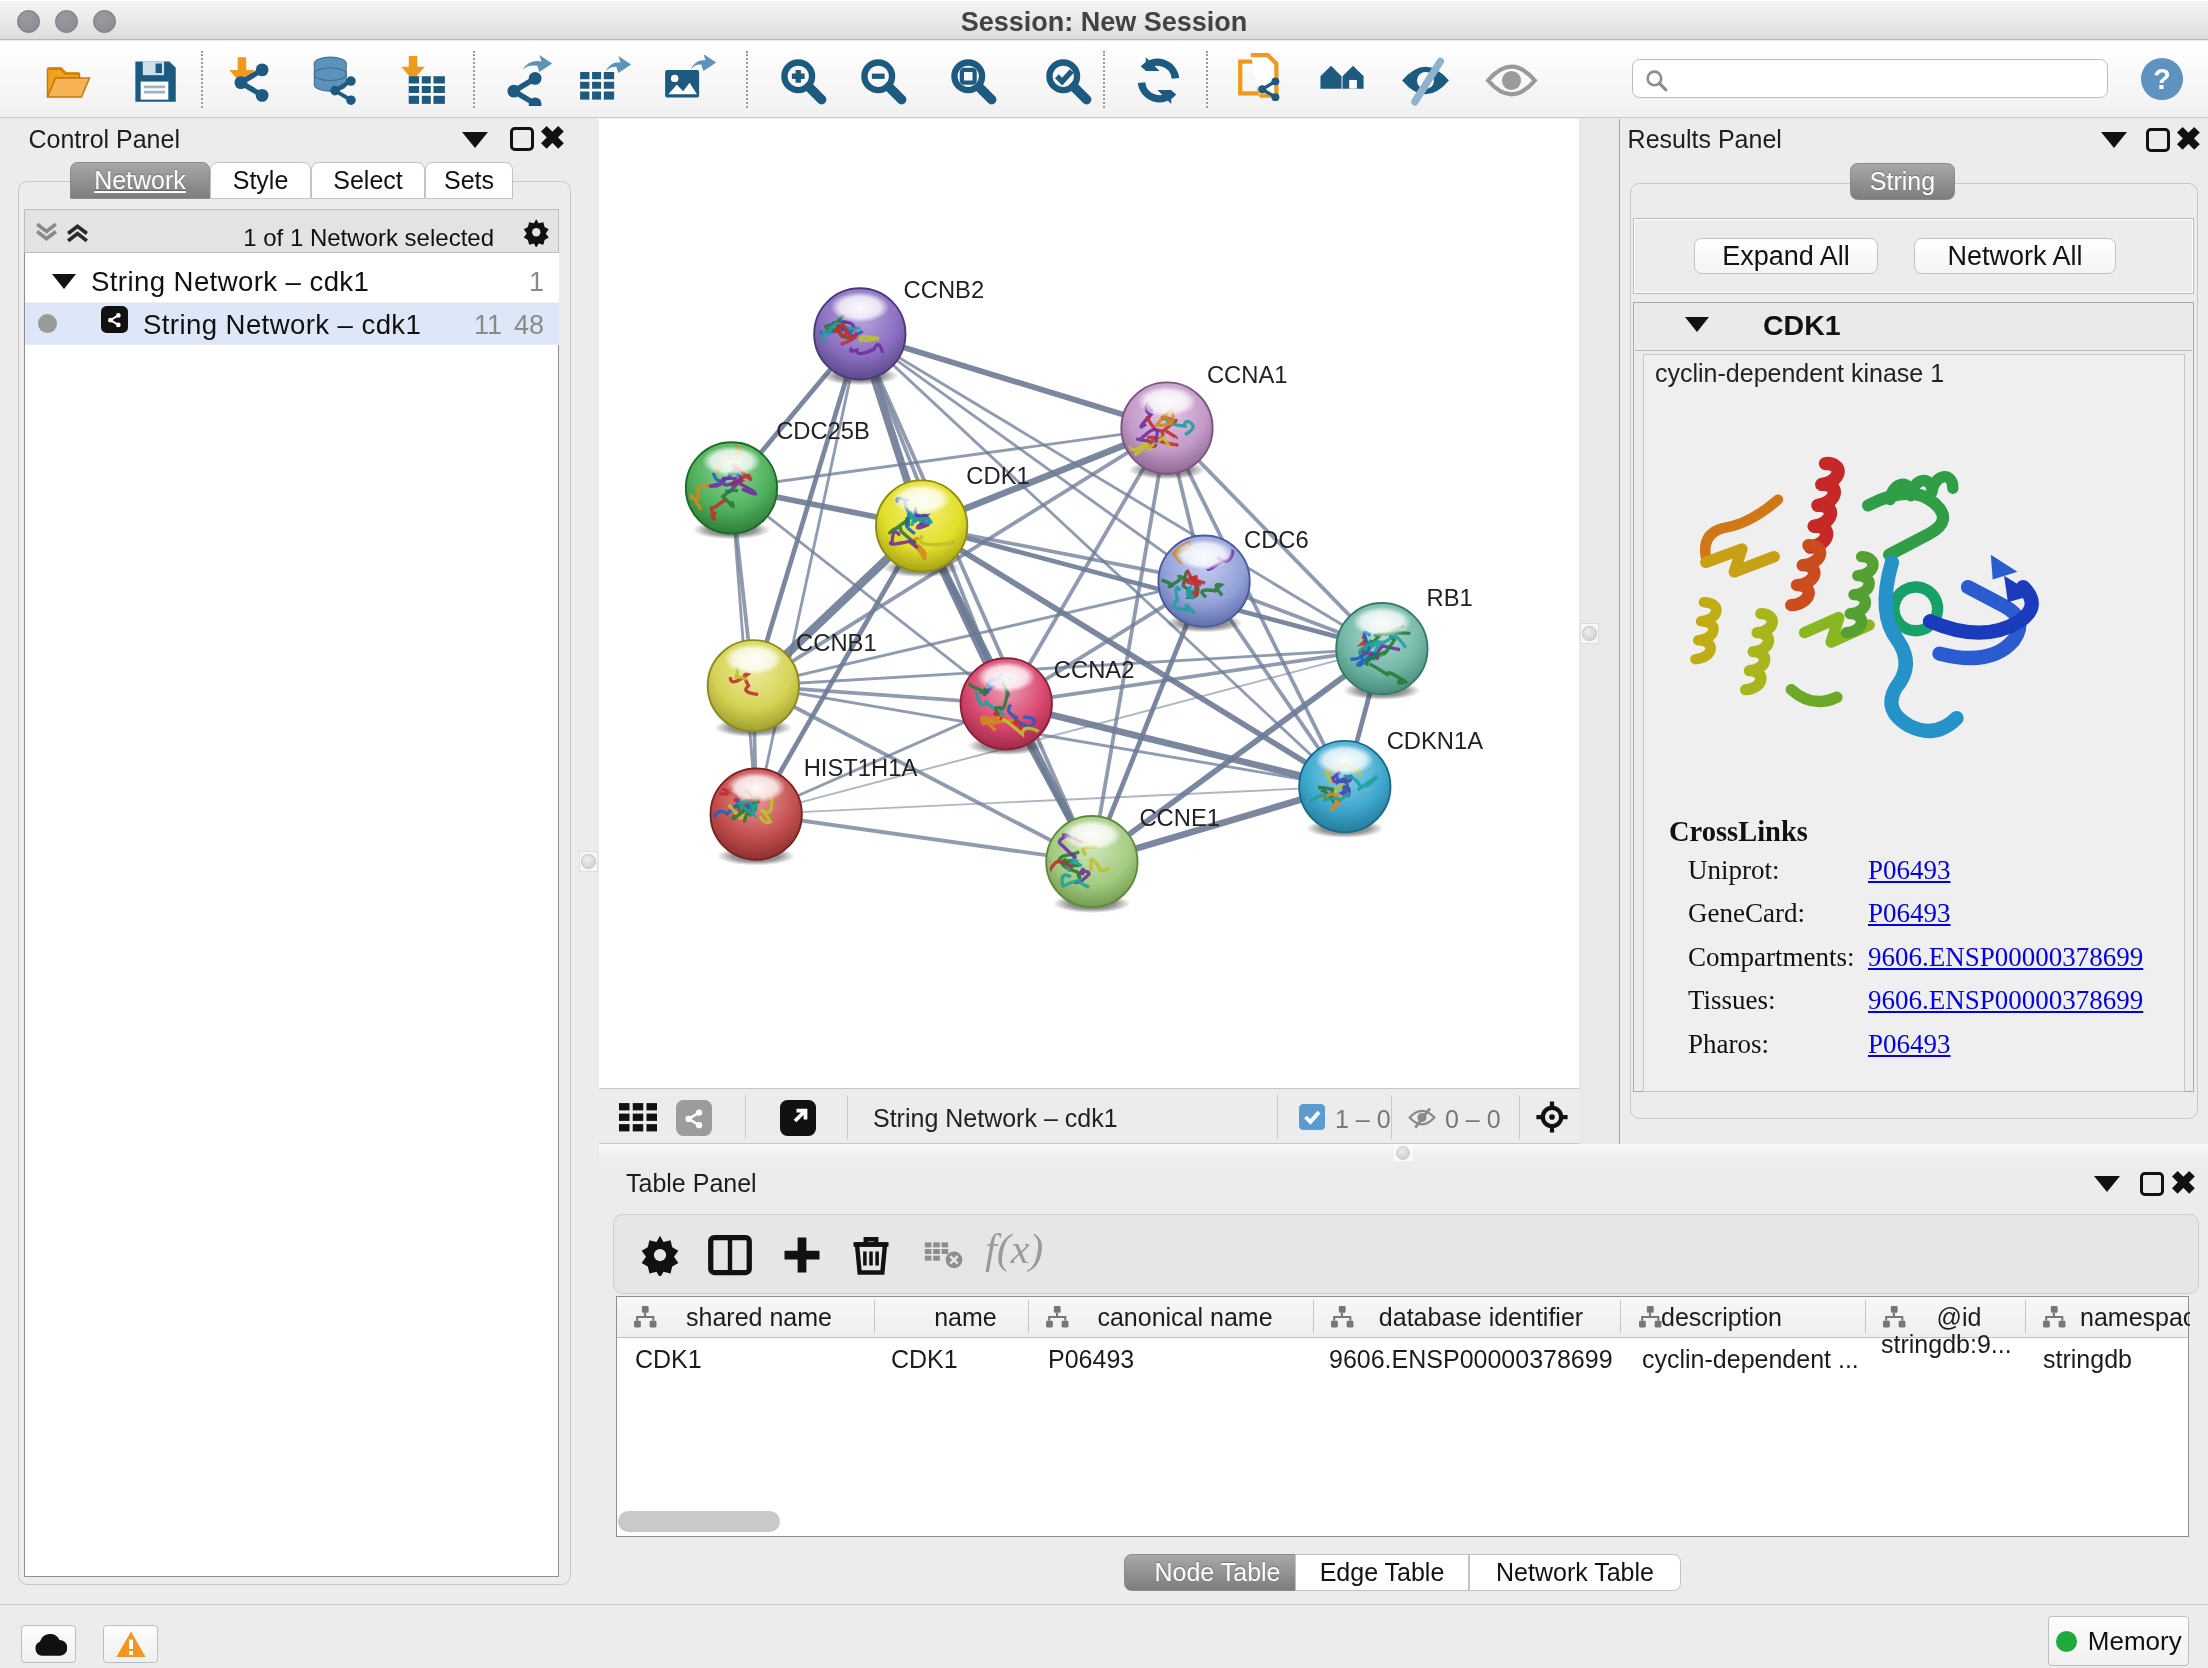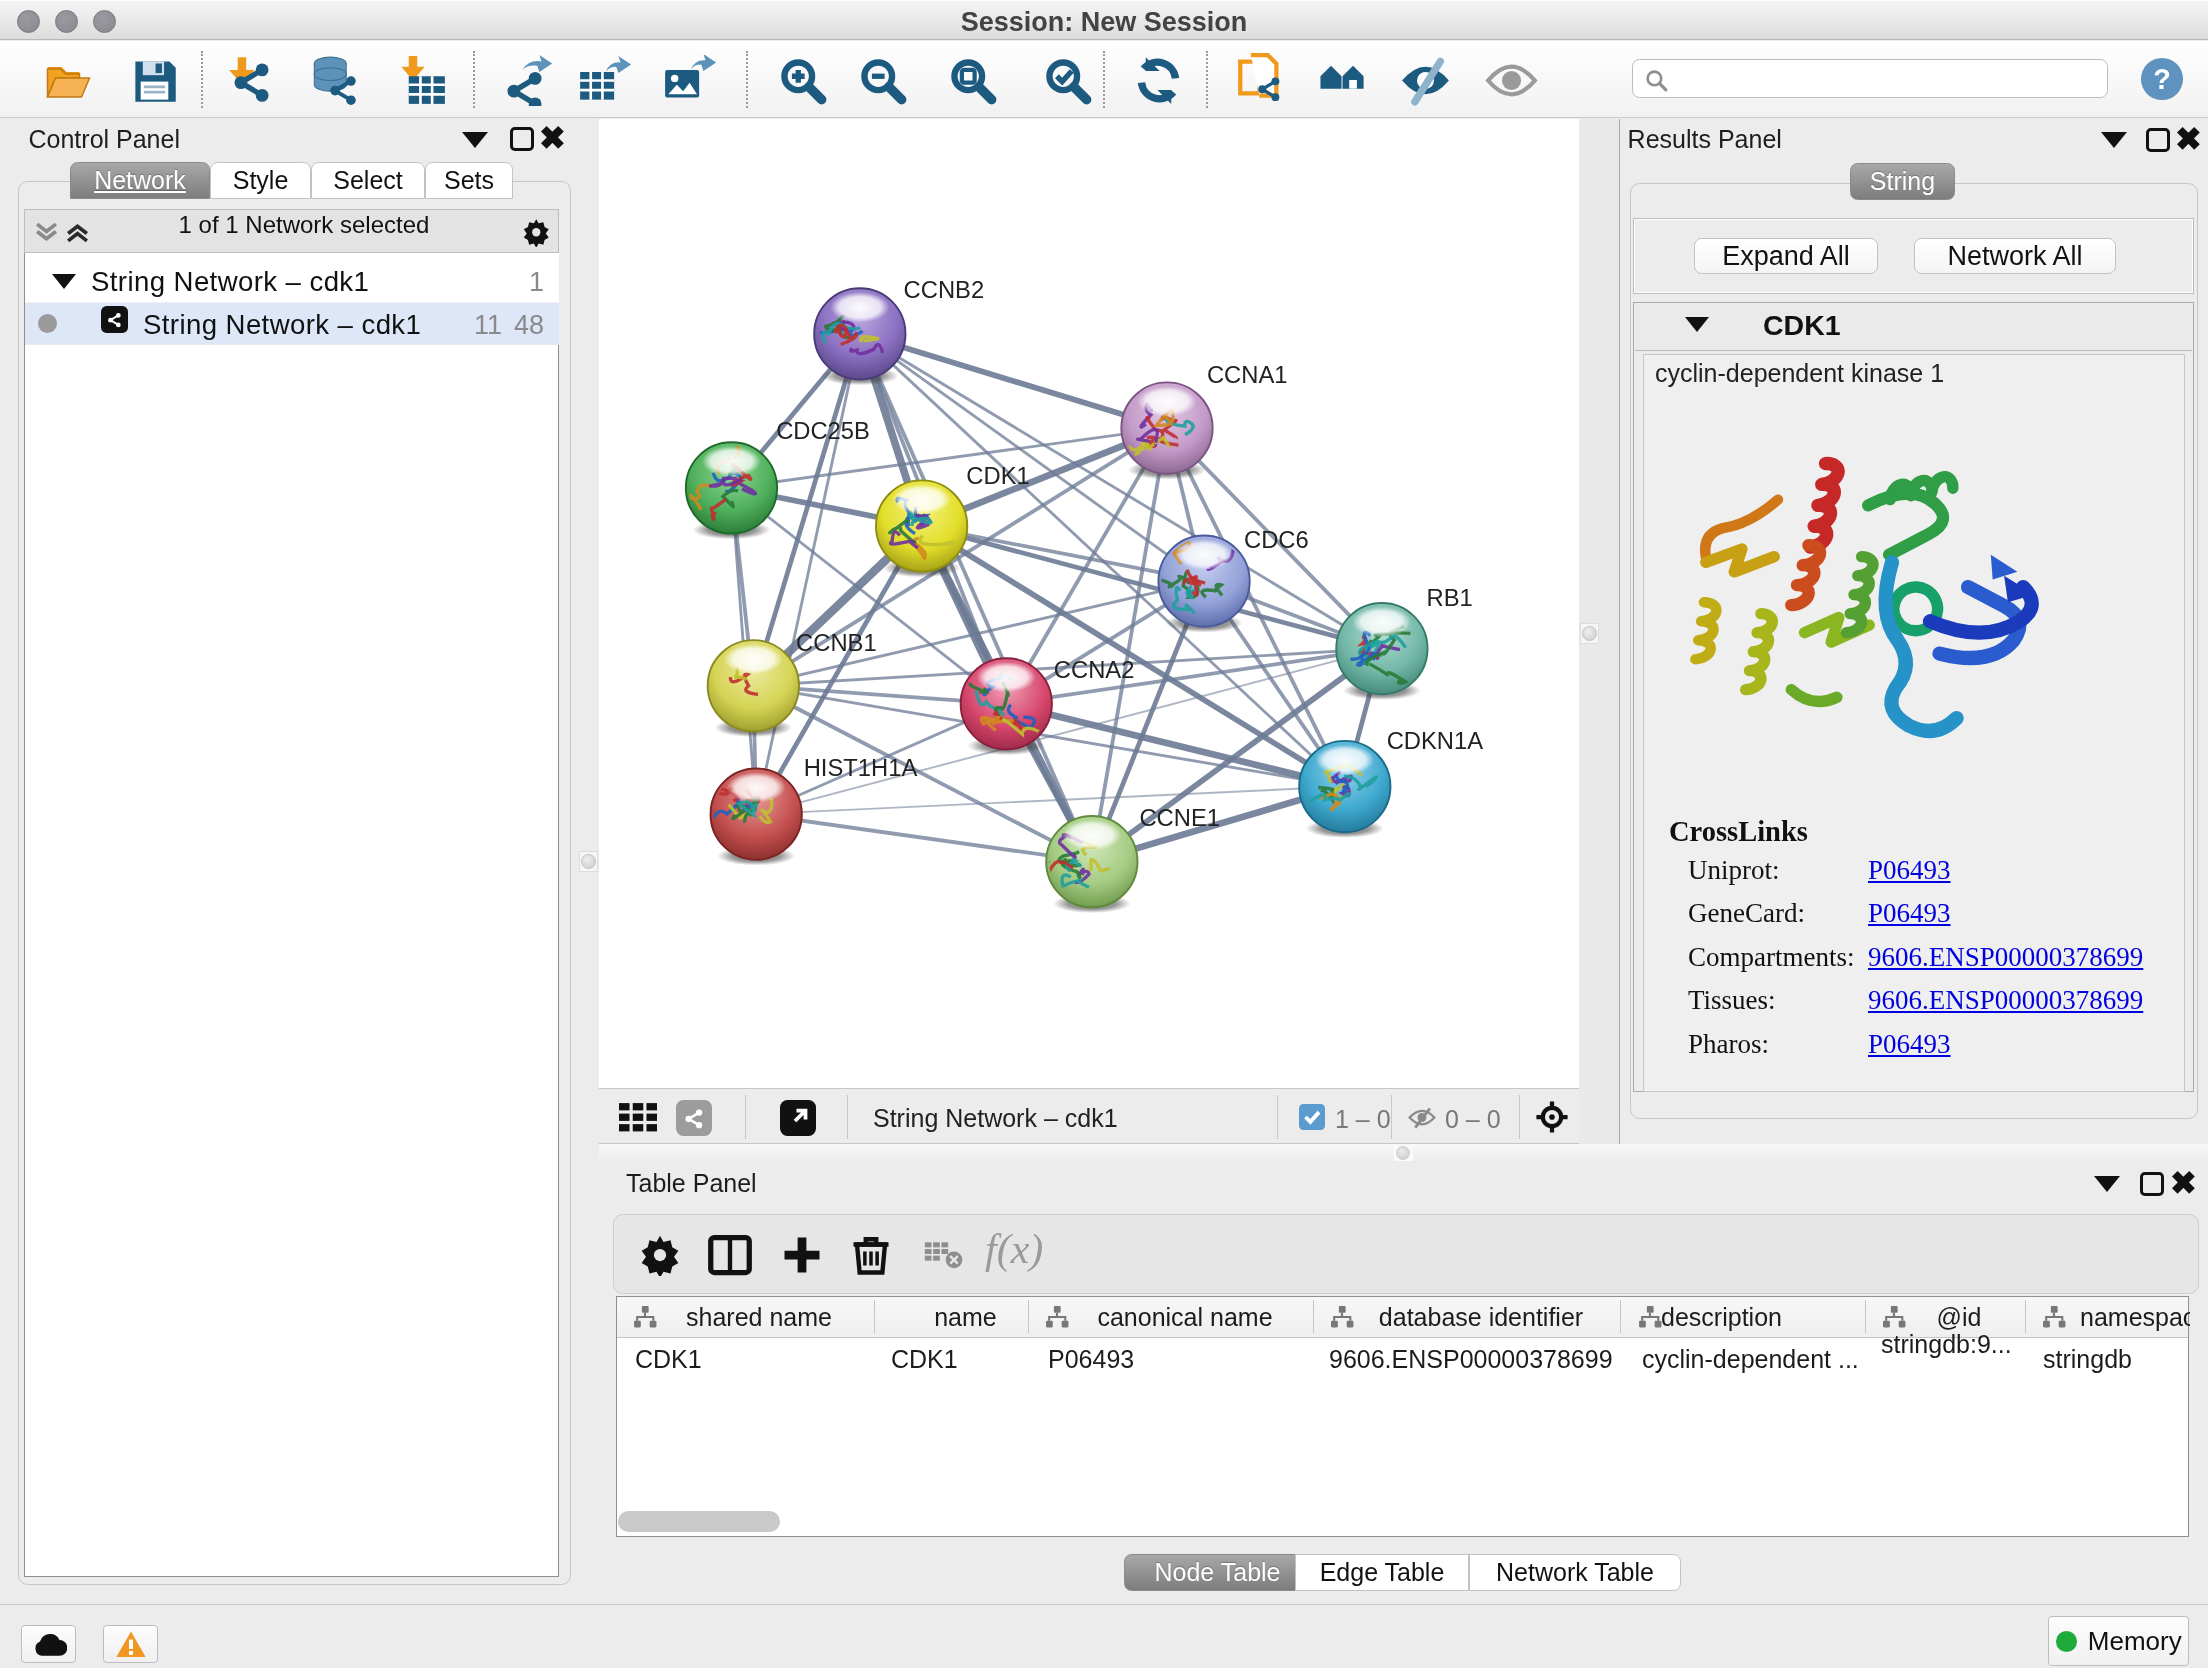--- a/index.html
+++ b/index.html
@@ -211,21 +211,21 @@
 <div class="abs tab" style="left:210px;top:162px;width:101px;border-radius:7.6px 7.6px 0 0;">Style</div>
 <div class="abs tab" style="left:311px;top:162px;width:114px;border-radius:7.6px 7.6px 0 0;">Select</div>
 <div class="abs tab" style="left:425px;top:162px;width:88px;border-radius:7.6px 7.6px 0 0;">Sets</div>
 <div class="abs cp-hdr"></div>
 <svg class="abs" style="left:34px;top:220px" width="25" height="25" viewBox="0 0 48 48">
     <path d="M6 8l18 14 18-14M6 22l18 14 18-14" stroke="#8a8a8a" stroke-width="7" fill="none"></path>
   </svg>
 <svg class="abs" style="left:65px;top:220px" width="25" height="25" viewBox="0 0 48 48">
     <path d="M6 40l18-14 18 14M6 26l18-14 18 14" stroke="#2a2a2a" stroke-width="7" fill="none"></path>
   </svg>
-<div class="abs" style="left:114px;top:211px;width:380px;text-align:center;font-size:24px;color:#111">1 of 1 Network selected</div>
+<div class="abs" style="left:114px;top:224px;width:380px;text-align:right;font-size:24px;color:#111">1 of 1 Network selected</div>
 <svg class="abs" style="left:522px;top:218px" width="28.5" height="28.5" viewBox="0 0 48 48">
     <path d="M24 2l4 7 8-2 2 8 7 4-5 7 5 7-7 4-2 8-8-2-4 7-4-7-8 2-2-8-7-4 5-7-5-7 7-4 2-8 8 2z" fill="#111"></path>
     <circle cx="24" cy="24" r="7" fill="#e3e3e3"></circle>
   </svg>
 <div class="abs cp-list">
     <div class="abs row1"></div>
     <div class="abs row2"></div>
   </div>
 <div class="abs" style="left:52px;top:274px;width:0;height:0;border-left:12.4px solid transparent;border-right:12.4px solid transparent;border-top:15px solid #111"></div>
 <div class="abs" style="left:91px;top:266px;font-size:27.6px;letter-spacing:0.4px;color:#111">String Network – cdk1</div>

